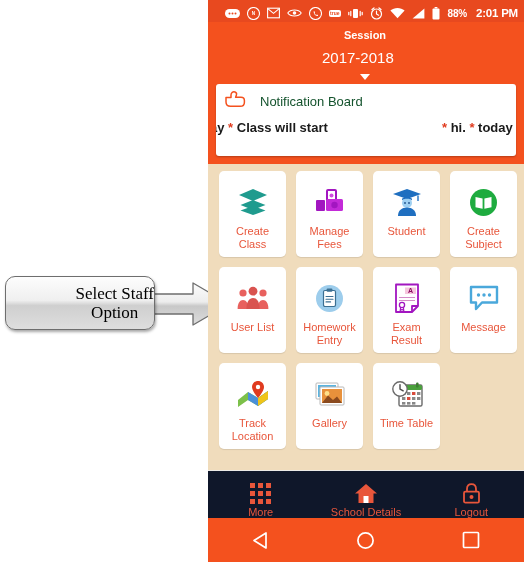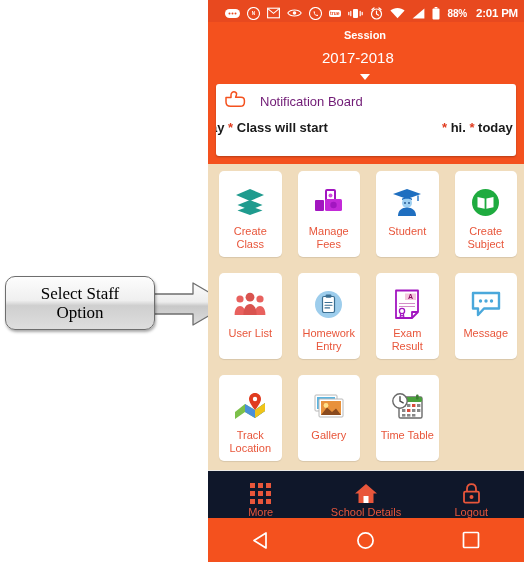--- a/index.html
+++ b/index.html
@@ -140,21 +140,21 @@
     box-shadow: 0 1px 2px rgba(0,0,0,0.25);
     overflow: hidden;
   }
   #notifhead {
     display: flex;
     align-items: center;
     gap: 14px;
     padding: 6px 10px 2px 8px;
   }
   #notif-title {
-    color: #701a75;
+    color: #14532d;
     font-size: 13px;
   }
   #notifbody {
     height: 42px;
     position: relative;
     overflow: hidden;
   }
   .marquee {
     position: absolute;
     top: 6px;
@@ -165,21 +165,21 @@
   }
   #marq-left { left: -6px; }
   #marq-right { right: -4px; }
   .star { color: #e03b1f; }
 
   
   #grid {
     padding: 7px 7px 0 11px;
     display: grid;
     grid-template-columns: repeat(4, 1fr);
-    gap: 16px;
+    gap: 10px;
   }
   .tile {
     background: #ffffff;
     border-radius: 5px;
     height: 86px;
     display: flex;
     flex-direction: column;
     align-items: center;
     justify-content: flex-start;
     padding-top: 14px;
@@ -261,21 +261,21 @@
     left: 0;
     top: 0;
     width: 150px;
     height: 54px;
     border-radius: 10px;
     border: 1px solid #6e6e6e;
     background: linear-gradient(to bottom, #fdfdfd 0%, #efefef 45%, #cfcfcf 55%, #dedede 100%);
     box-shadow: 1px 2px 3px rgba(0,0,0,0.35);
     display: flex;
     align-items: center;
-    justify-content: center;
+    justify-content: flex-end;
     box-sizing: border-box;
     z-index: 2;
   }
   #callout-text {
     font-family: "Liberation Serif", serif;
     font-size: 17px;
     color: #000000;
     text-align: center;
     line-height: 1.12;
     white-space: pre-line;

